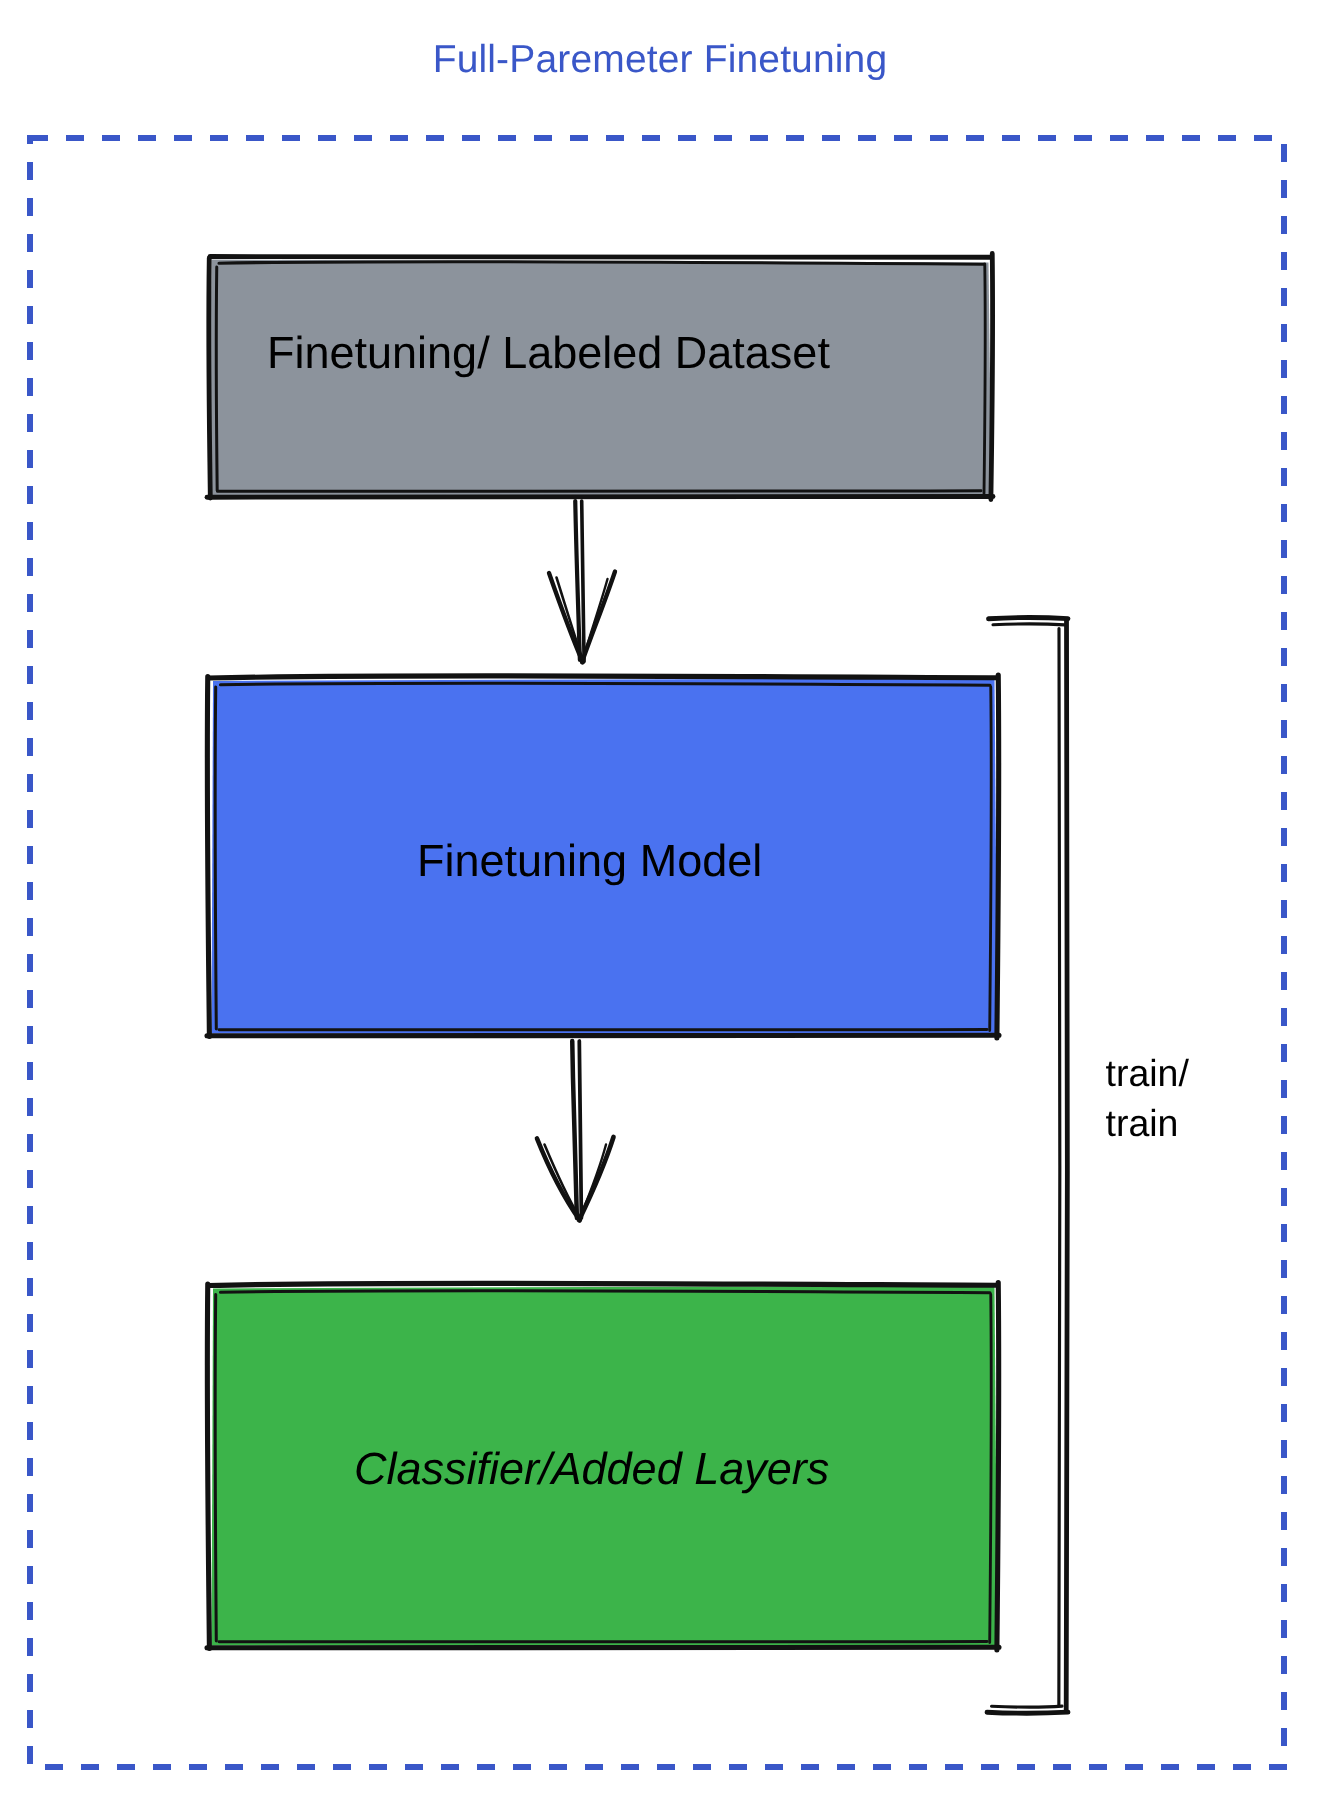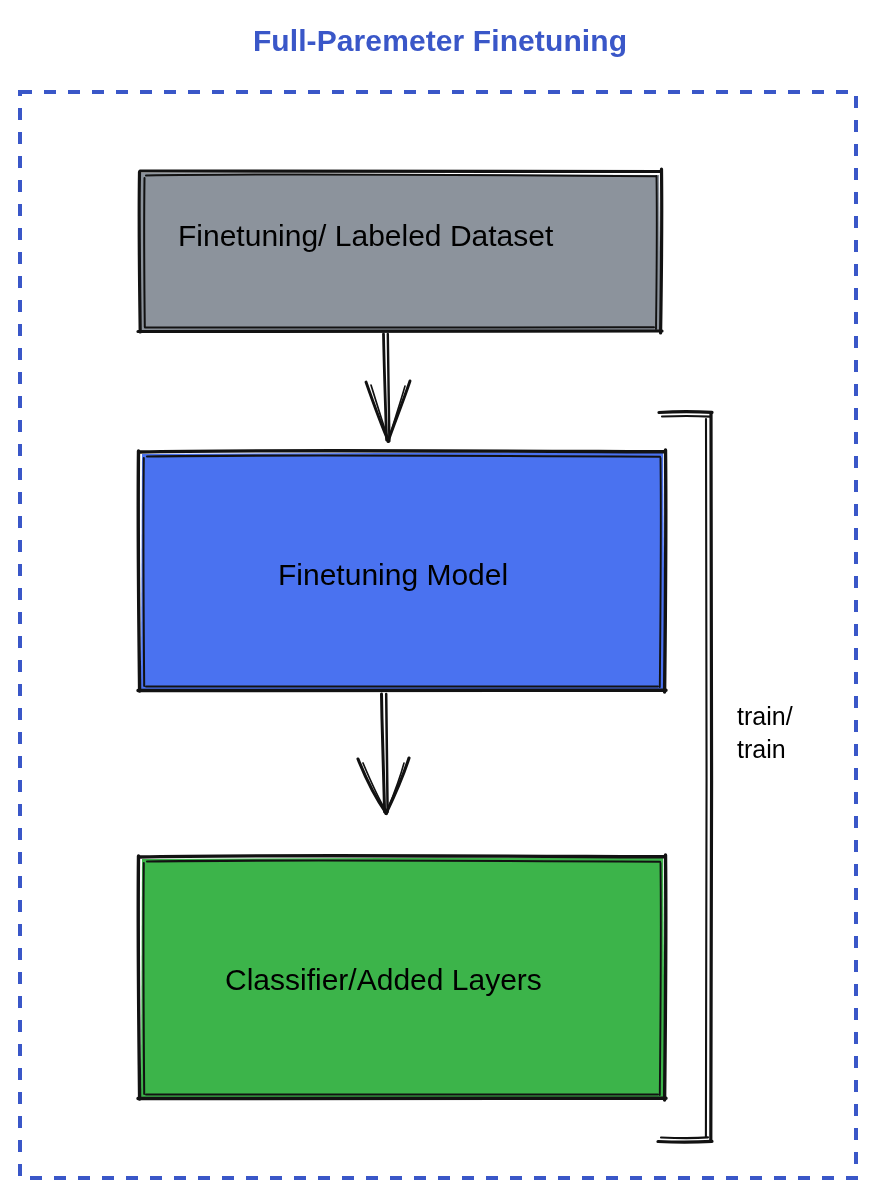--- a/index.html
+++ b/index.html
@@ -19,22 +19,22 @@
     overflow: hidden;
   }
 
   
   #diagram-title {
     position: absolute;
     left: 0;
     top: 24px;
     width: 880px;
     text-align: center;
-    font-size: 30px;
-    font-weight: 700;
+    font-size: 26px;
+    font-weight: 400;
     letter-spacing: 0.1px;
     color: #3a57c8;
     white-space: nowrap;
   }
 
   
   #dashed-frame {
     position: absolute;
     left: 18px;
     top: 90px;
@@ -58,21 +58,21 @@
   .node-label {
     position: absolute;
     color: #000000;
     font-size: 30px;
     font-weight: 400;
     line-height: 1.15;
     white-space: nowrap;
   }
   #label-dataset  { left: 178px; top: 219px; text-align: right; }
   #label-model    { left: 278px; top: 558px; }
-  #label-classifier { left: 225px; top: 963px; }
+  #label-classifier { left: 236px; top: 963px; font-style: italic; }
 
   
   #edge-label-train-update {
     position: absolute;
     left: 737px;
     top: 700px;
     color: #000000;
     font-size: 25px;
     line-height: 1.32;
     white-space: nowrap;

